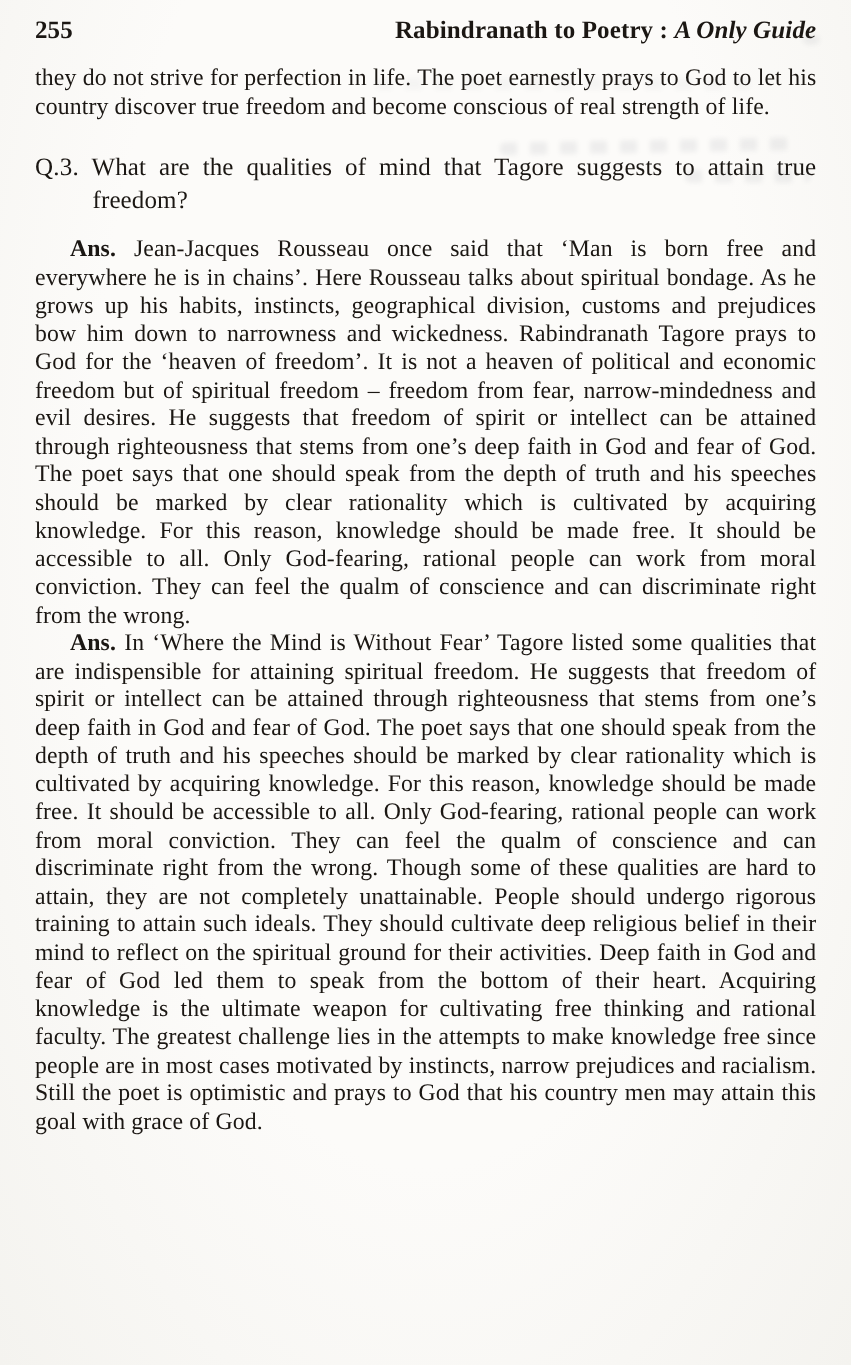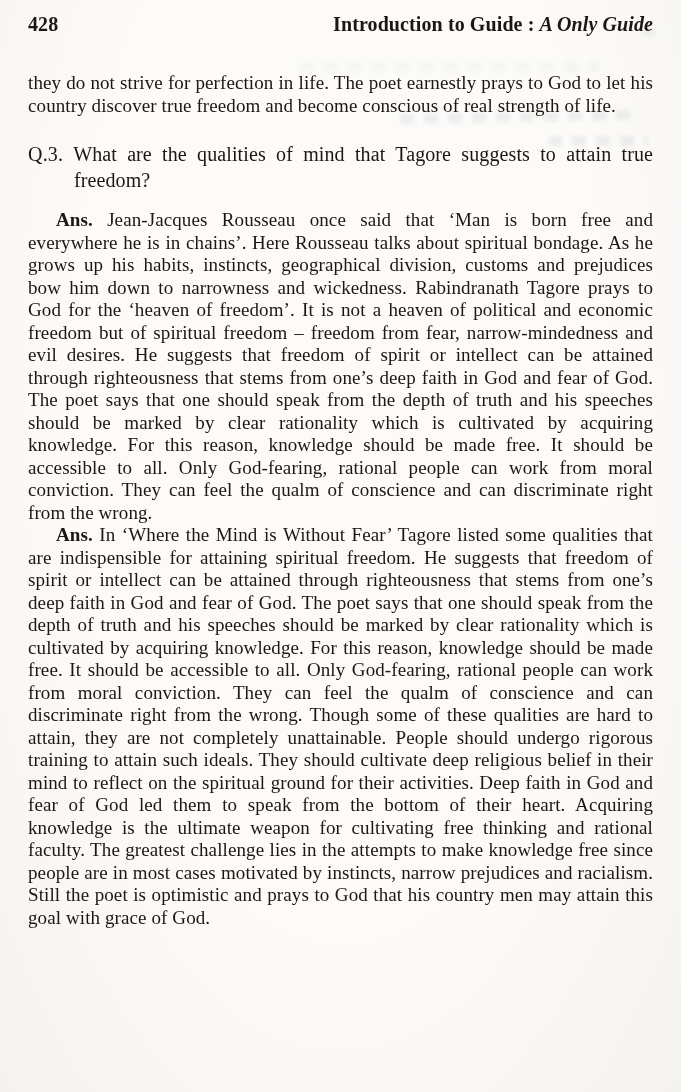--- a/index.html
+++ b/index.html
@@ -36,21 +36,21 @@
     font-size: 20px;
   }
   .header .running-head .it {
     font-style: italic;
   }
   p.para {
     margin: 0;
     text-align: justify;
   }
   p.intro {
-    margin-top: 36px;
+    margin-top: 16px;
   }
   .question {
     margin-top: 24px;
     margin-bottom: 16px;
     font-weight: 400;
     font-size: 20px;
     line-height: 26px;
     text-align: justify;
     padding-left: 46px;
     text-indent: -46px;
@@ -94,22 +94,22 @@
   .a2 { left: 548px; top: 136px; width: 100px; }
   .a3 { left: 642px; top: 28px; }
   .a4 { left: 300px; top: 62px; width: 300px; opacity: 0.07; }
 </style>
 </head>
 <body>
 
 <div class="page">
 
   <div class="header">
-    <span class="page-num">428</span>
-    <span class="running-head"><span>Introduction to Guide : </span><span class="it">A Only Guide</span></span>
+    <span class="page-num">255</span>
+    <span class="running-head"><span>Rabindranath to Poetry : </span><span class="it">A Only Guide</span></span>
   </div>
 
   <p class="para intro">they do not strive for perfection in life. The poet earnestly prays to God to let his country discover true freedom and become conscious of real strength of life.</p>
 
   <div class="question q3">
     <span class="q-label">Q.3.</span>
     <span>What are the qualities of mind that Tagore suggests to attain true freedom?</span>
   </div>
 
   <p class="para answer">

